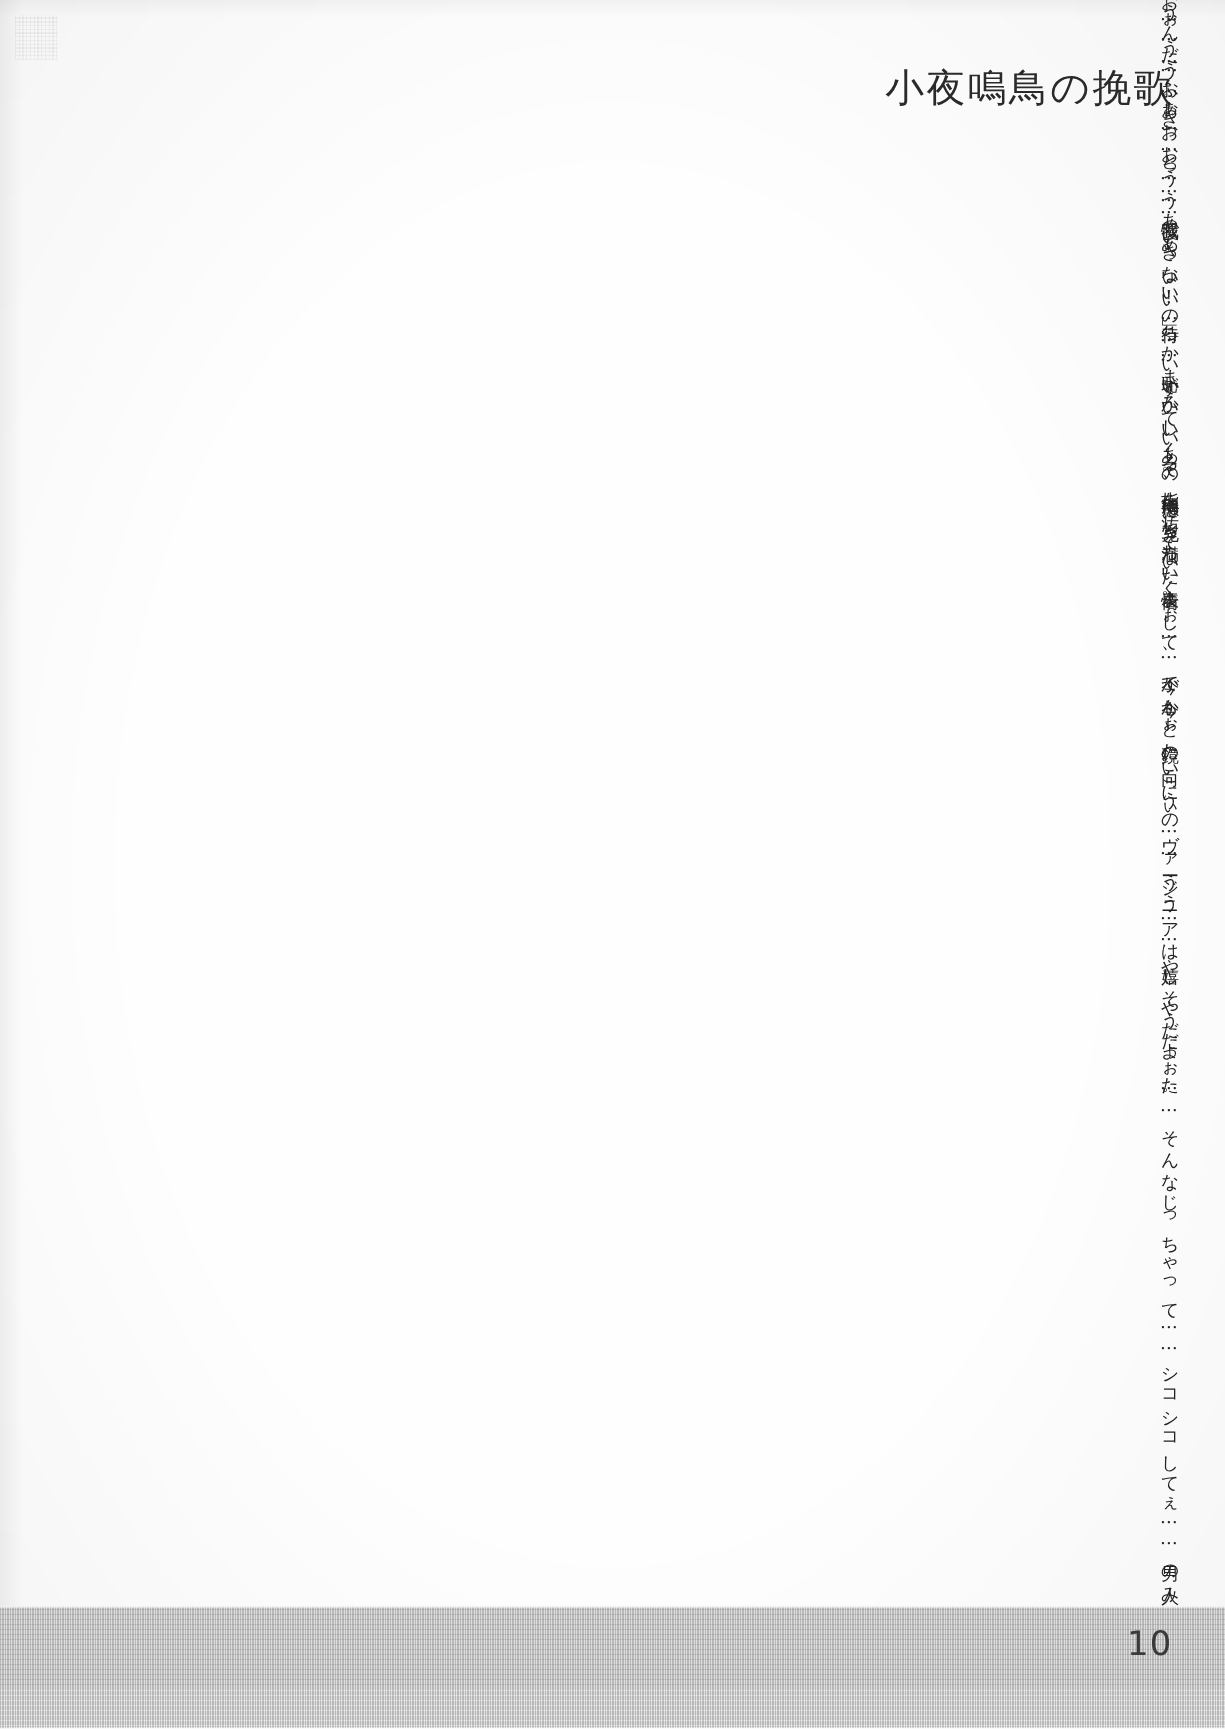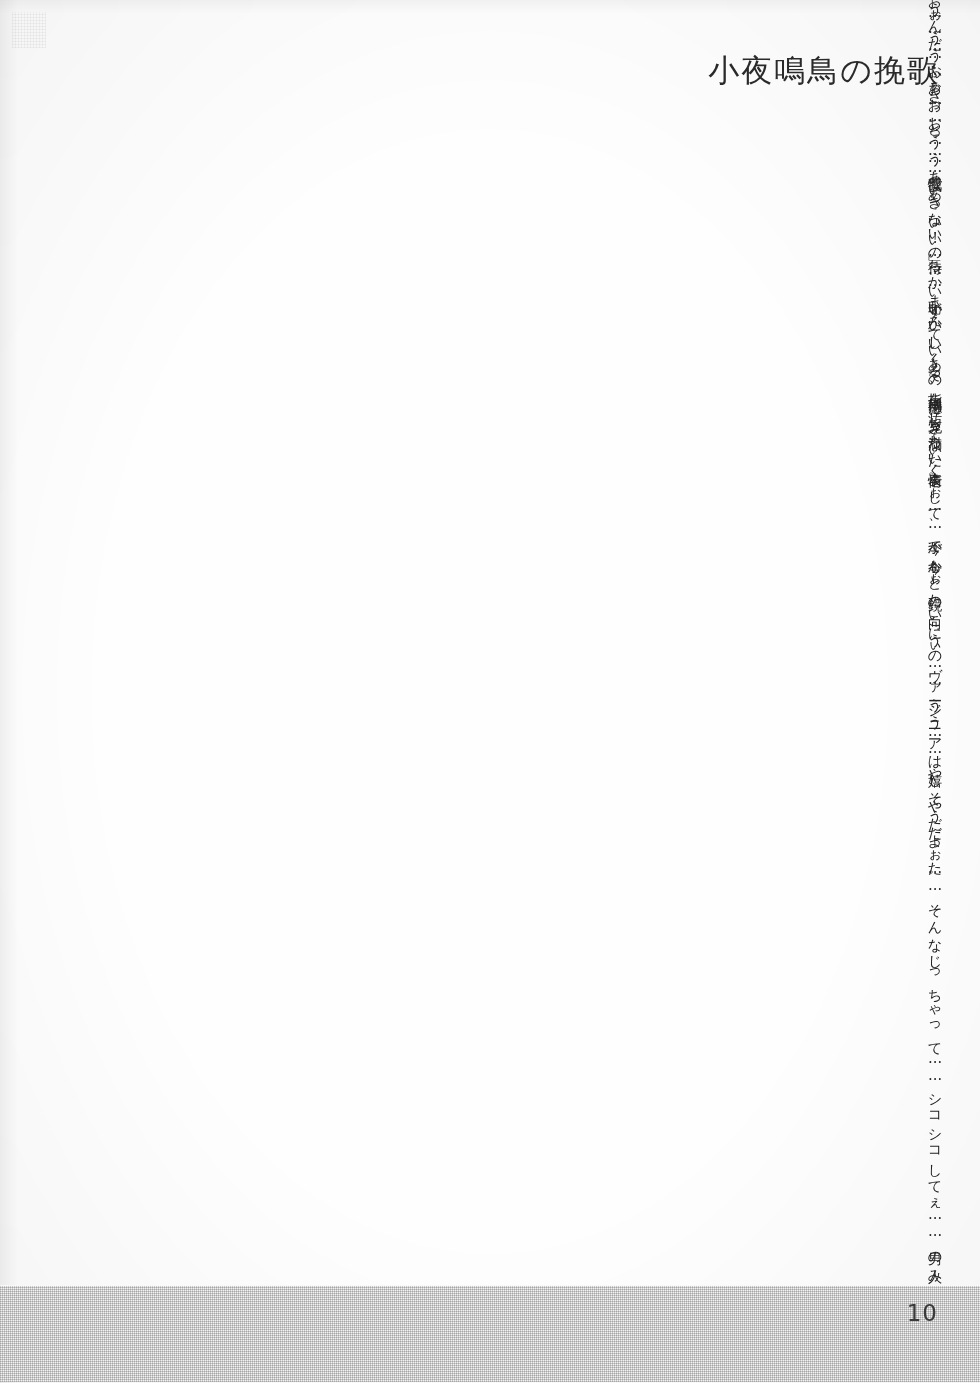--- a/index.html
+++ b/index.html
@@ -93,21 +93,21 @@
       repeating-linear-gradient(0deg, rgba(0,0,0,0.17) 0 1px, rgba(0,0,0,0) 1px 2px),
       repeating-linear-gradient(90deg, rgba(0,0,0,0.17) 0 1px, rgba(0,0,0,0) 1px 2px),
       #f2f2f2;
     border-top: 1px solid rgba(255,255,255,0.9);
   }
   #folio {
     position: absolute;
     right: 42px;
     top: 1300px;
     font-family: "DejaVu Sans", "Liberation Sans", sans-serif;
-    font-size: 23px;
+    font-size: 27px;
     color: #3a3a3a;
     letter-spacing: 1px;
   }
 </style>
 </head>
 <body>
 
 <div id="page">
 
   <div id="scan-grain"></div>

